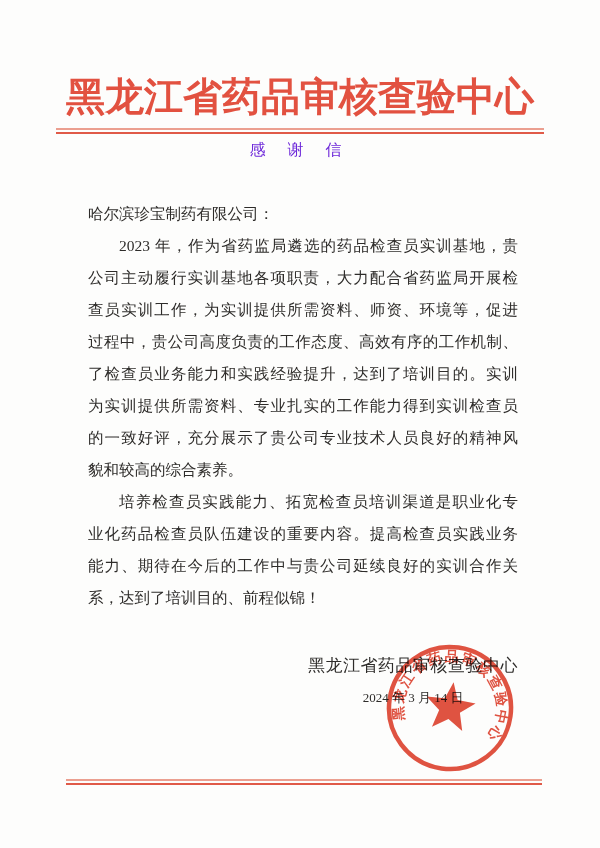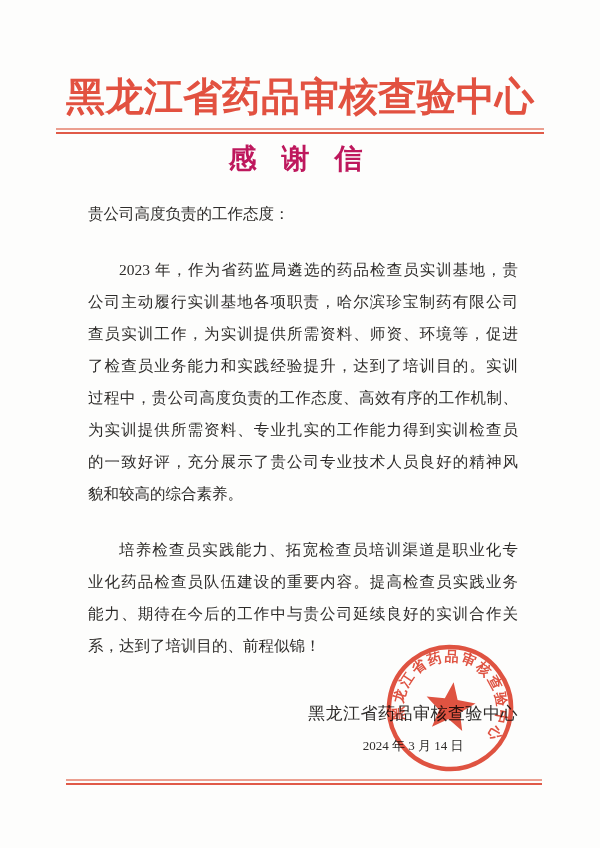--- a/index.html
+++ b/index.html
@@ -28,40 +28,40 @@
     white-space:nowrap;
   }
   .rule{position:absolute;height:9px;}
   .rule-top{top:128px;left:56px;width:488px;}
   .rule-bottom{top:779px;left:66px;width:476px;}
   .rule .a{position:absolute;top:0;left:0;right:0;height:2px;background:var(--rule_light);}
   .rule .b{position:absolute;top:4px;left:0;right:0;height:2px;background:var(--rule_dark);}
   .letter-title{
     position:absolute;top:140px;left:0;right:0;
     text-align:center;
-    font-size:28px;font-weight:700;
+    font-size:16px;font-weight:400;
     letter-spacing:9px;
-    color:#be185d;
+    color:#6d28d9;
   }
   .body-block{
     position:absolute;top:198px;left:88px;width:430px;
     font-size:15.5px;
     color:var(--text_dark);
   }
   .bline,.salutation{
     height:32px;line-height:32px;
     white-space:nowrap;
   }
   .bline{
     text-align:justify;
     text-align-last:justify;
     white-space:normal;
     overflow:hidden;
   }
-  .bline.first{text-indent:2em;margin-top:24px;}
+  .bline.first{text-indent:2em;}
   .bline.plast{text-align-last:left;}
   .closing{
     margin-top:36px;
     text-align:right;
   }
   .sig-wrap{display:inline-block;text-align:center;}
   .signature{
     font-size:17px;height:32px;line-height:32px;
     letter-spacing:0.5px;white-space:nowrap;
   }
@@ -92,27 +92,27 @@
   <h1 class="org-name">黑龙江省药品审核查验中心</h1>
 
   <div class="rule rule-top">
     <span class="a"></span>
     <span class="b"></span>
   </div>
 
   <h2 class="letter-title">感 谢 信</h2>
 
   <div class="body-block">
-    <div class="salutation">贵公司高度负责的工作态度：</div>
+    <div class="salutation">哈尔滨珍宝制药有限公司：</div>
     <div id="paragraphs">
         <div class="bline first">2023 年，作为省药监局遴选的药品检查员实训基地，贵</div>
-        <div class="bline">公司主动履行实训基地各项职责，哈尔滨珍宝制药有限公司</div>
+        <div class="bline">公司主动履行实训基地各项职责，大力配合省药监局开展检</div>
         <div class="bline">查员实训工作，为实训提供所需资料、师资、环境等，促进</div>
+        <div class="bline">过程中，贵公司高度负责的工作态度、高效有序的工作机制、</div>
         <div class="bline">了检查员业务能力和实践经验提升，达到了培训目的。实训</div>
-        <div class="bline">过程中，贵公司高度负责的工作态度、高效有序的工作机制、</div>
         <div class="bline">为实训提供所需资料、专业扎实的工作能力得到实训检查员</div>
         <div class="bline">的一致好评，充分展示了贵公司专业技术人员良好的精神风</div>
         <div class="bline plast">貌和较高的综合素养。</div>
         <div class="bline first">培养检查员实践能力、拓宽检查员培训渠道是职业化专</div>
         <div class="bline">业化药品检查员队伍建设的重要内容。提高检查员实践业务</div>
         <div class="bline">能力、期待在今后的工作中与贵公司延续良好的实训合作关</div>
         <div class="bline plast">系，达到了培训目的、前程似锦！</div>
       </div>
     <div class="closing">
       <div class="sig-wrap">

